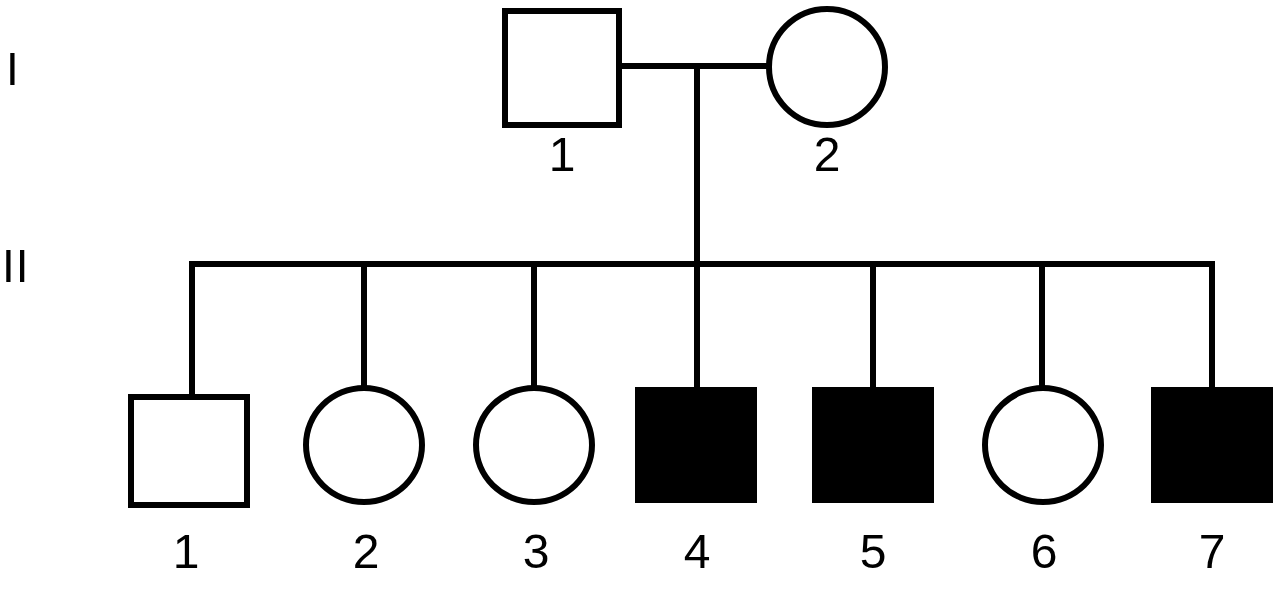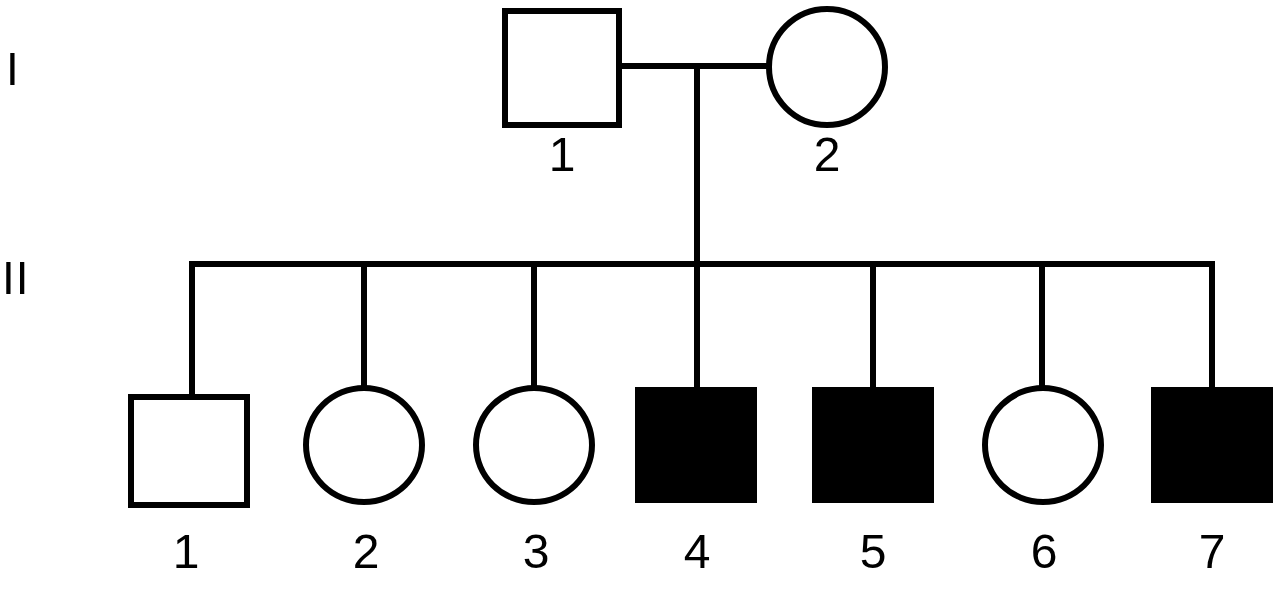--- a/index.html
+++ b/index.html
@@ -63,21 +63,21 @@
   .line.h { height: 6px; }
   .line.v { width: 6px; }
 </style>
 </head>
 <body>
 
 <div id="pedigree-root">
 
   <div class="gen-label" style="left:6px; top:46px;">I</div>
 
-  <div class="gen-label" style="left:2px; top:255px;">II</div>
+  <div class="gen-label" style="left:2px; top:243px;">II</div>
 
   <div class="line h" style="left:620px; top:63px; width:150px;"></div>
 
   <div class="line v" style="left:694px; top:63px; height:204px;"></div>
 
   <div class="symbol male" style="left:502px; top:8px; width:120px; height:120px;"></div>
   <div class="id-label" style="left:562px; top:131px;">1</div>
 
   <div class="symbol female" style="left:766px; top:6px; width:122px; height:122px;"></div>
   <div class="id-label" style="left:827px; top:131px;">2</div>

